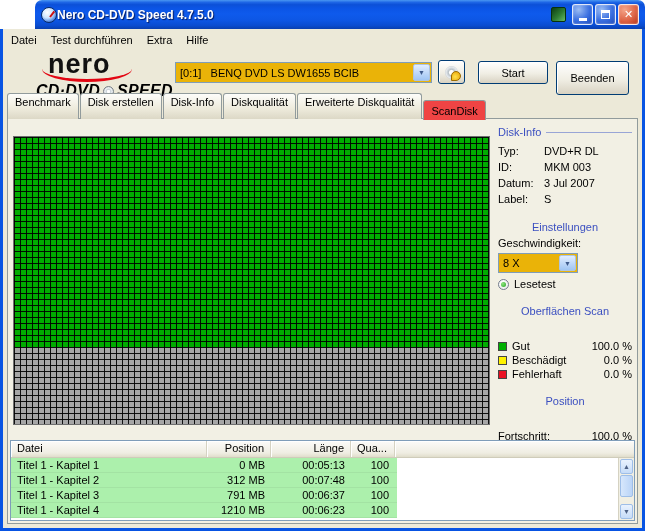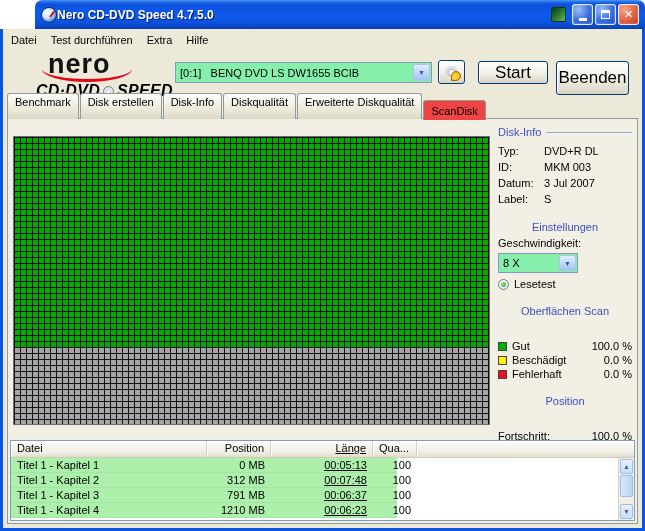--- a/index.html
+++ b/index.html
@@ -35,27 +35,27 @@
 
   
   .logo{position:absolute;left:32px;top:52px;width:142px;}
   .brand{font-size:27px;font-weight:bold;line-height:25px;letter-spacing:1px;padding-left:16px;color:#111;position:relative;z-index:1;}
   .swoosh{position:absolute;left:10px;top:17px;width:90px;height:13px;border-bottom:3px solid #E30613;border-radius:0 0 50% 50% / 0 0 100% 100%;}
   .product{margin-top:5px;display:flex;align-items:center;gap:3px;font-style:italic;font-weight:bold;font-size:16px;letter-spacing:.3px;padding-left:4px;}
   .disc{width:11px;height:11px;border-radius:50%;flex:0 0 auto;
     background:radial-gradient(circle,#ffffff 20%,#c9d2d8 32%,#eef2f4 58%,#8d979e 100%);border:1px solid #788088;}
 
   
-  .xp-combo{background:#86efac;border:1px solid #7F9DB9;display:flex;align-items:center;}
+  .xp-combo{background:#eab308;border:1px solid #7F9DB9;display:flex;align-items:center;}
   .combo-text{padding-left:4px;white-space:pre;overflow:hidden;}
   .combo-arrow{width:17px;align-self:stretch;margin:1px;margin-left:auto;border:1px solid #AEC4E0;border-radius:2px;
     background:linear-gradient(to bottom,#E3EEFF,#C0D9F9 50%,#A0C5F3);
     display:flex;align-items:center;justify-content:center;font-size:7px;color:#3D5A8C;}
   .drive-combo{position:absolute;left:175px;top:62px;width:257px;height:21px;}
-  .xp-btn{border:1px solid #003C74;border-radius:3px;font-size:17px;color:#000;cursor:default;
+  .xp-btn{border:1px solid #003C74;border-radius:3px;font-size:11px;color:#000;cursor:default;
     background:linear-gradient(to bottom,#FFFFFF,#F0EEE4 55%,#D8D2C2 100%);
     box-shadow:inset 1px 1px 0 #fff;display:flex;align-items:center;justify-content:center;}
   .burn-btn{position:absolute;left:438px;top:60px;width:27px;height:24px;}
   .burn-disc{width:13px;height:13px;border-radius:50%;position:relative;
     background:radial-gradient(circle,#fff 22%,#b9c2c8 34%,#e7ebee 60%,#7d868d 100%);}
   .burn-disc::after{content:"";position:absolute;right:-3px;bottom:-2px;width:8px;height:8px;border-radius:50% 50% 50% 0;
     background:radial-gradient(circle at 40% 60%,#FFE14D,#E8A000);border:1px solid #9A6B00;}
   .start-btn{position:absolute;left:478px;top:61px;width:70px;height:23px;}
   .quit-btn{position:absolute;left:556px;top:61px;width:73px;height:34px;}
 
@@ -92,21 +92,21 @@
   .swatch{width:9px;height:9px;border:1px solid #444;flex:0 0 auto;}
   .legend-row .lg-value{margin-left:auto;}
   .mt4{margin-top:4px;} .mt14{margin-top:14px;flex-direction:column;} .mt2{margin-top:20px;}
 
   
   .file-table{position:absolute;left:10px;top:440px;width:625px;height:81px;border:1px solid #7F9DB9;background:#fff;z-index:2;overflow:hidden;}
   .t-header{display:flex;height:17px;background:linear-gradient(to bottom,#FCFBF9,#EFEDE2 75%,#E0DDCB);border-bottom:1px solid #CFCCBA;}
   .th{padding:1px 6px;border-right:1px solid #D5D2C2;box-shadow:inset 1px 1px 0 #fff;white-space:nowrap;overflow:hidden;}
   .c-datei{width:196px;flex:0 0 auto;}
   .c-pos{width:64px;flex:0 0 auto;}
-  .c-len{width:102px;flex:0 0 auto;text-decoration:underline;}
+  .c-len{width:80px;flex:0 0 auto;}
   .c-qua{width:44px;flex:0 0 auto;}
   .c-fill{flex:1;border-right:none;}
   .right{text-align:right;}
   .t-row{display:flex;height:15px;width:386px;background:#ACF0AC;border-bottom:1px solid rgba(0,0,0,.05);align-items:center;}
   .td{padding:0 6px;white-space:nowrap;overflow:hidden;}
   .tbl-scroll{position:absolute;right:0;top:17px;bottom:0;width:16px;background:#F1EFE3;border-left:1px solid #D5D2C2;display:flex;flex-direction:column;}
   .sb-btn{height:15px;border:1px solid #9EBEE8;border-radius:2px;margin:1px;display:flex;align-items:center;justify-content:center;
     font-size:7px;color:#4D6185;background:linear-gradient(to bottom,#E9F2FE,#C6DCF8);}
   .sb-track{flex:1;}
   .sb-thumb{margin:0 1px;height:22px;border:1px solid #9EBEE8;border-radius:2px;background:linear-gradient(to right,#D7E7FC,#BAD4F7);}

